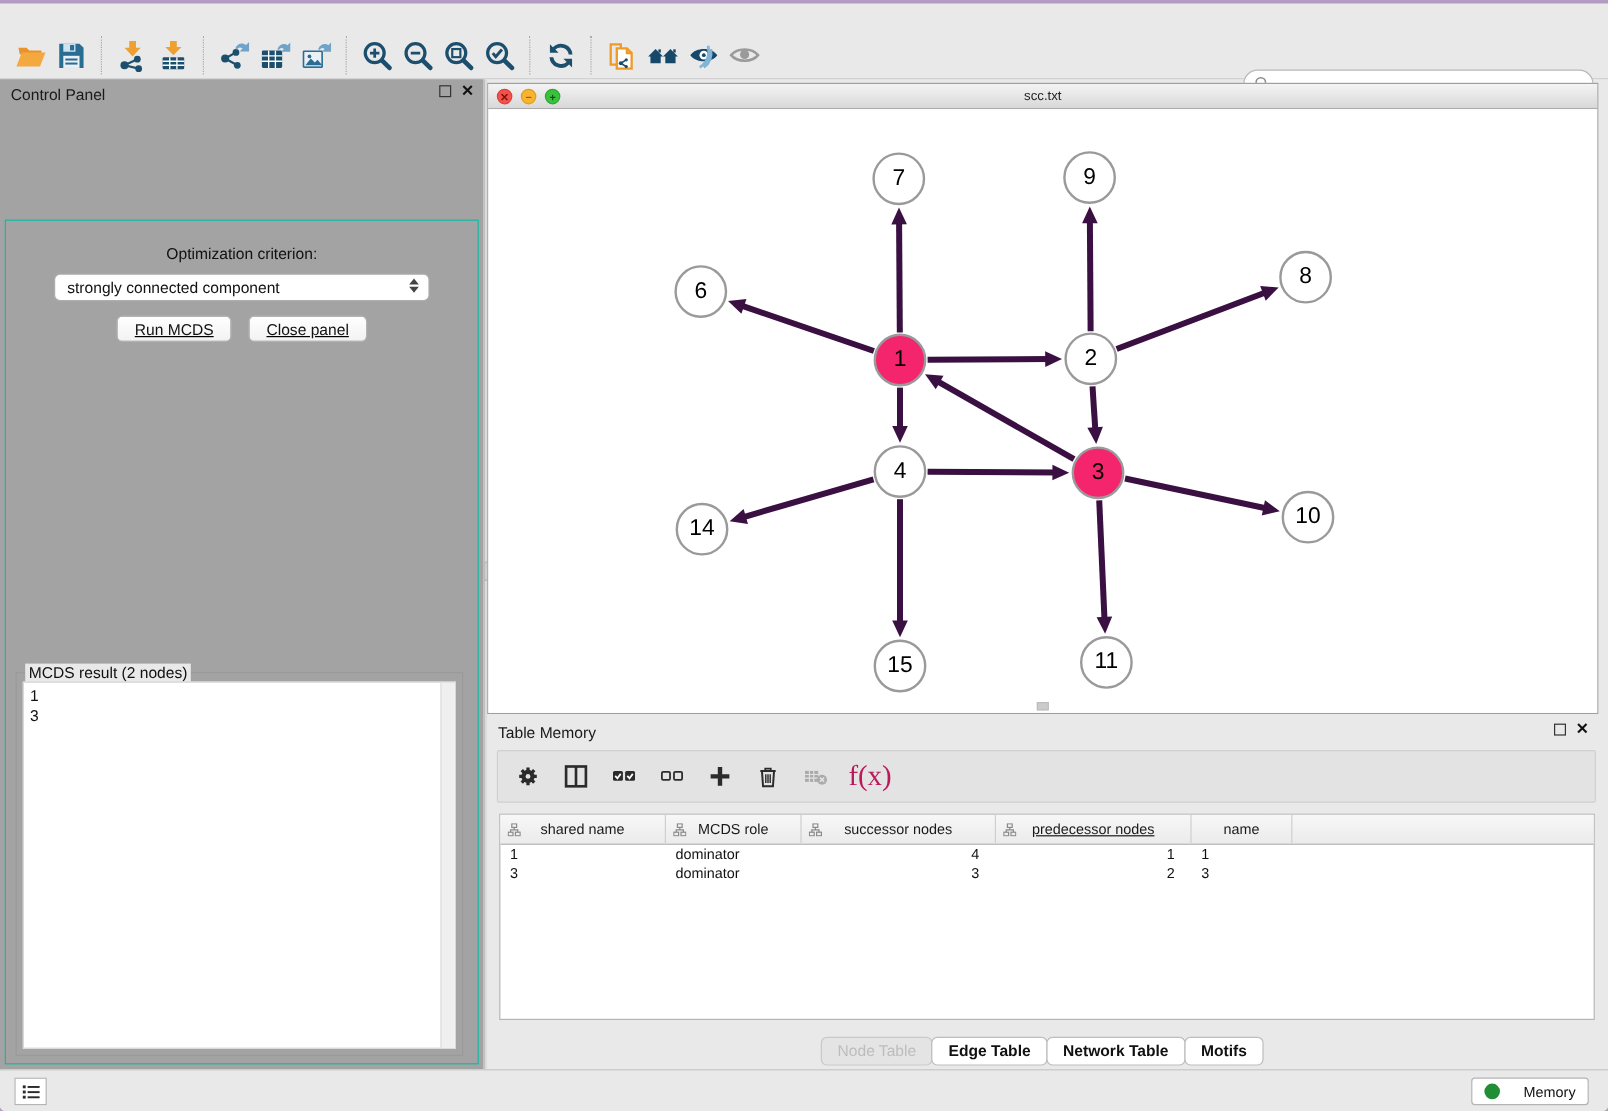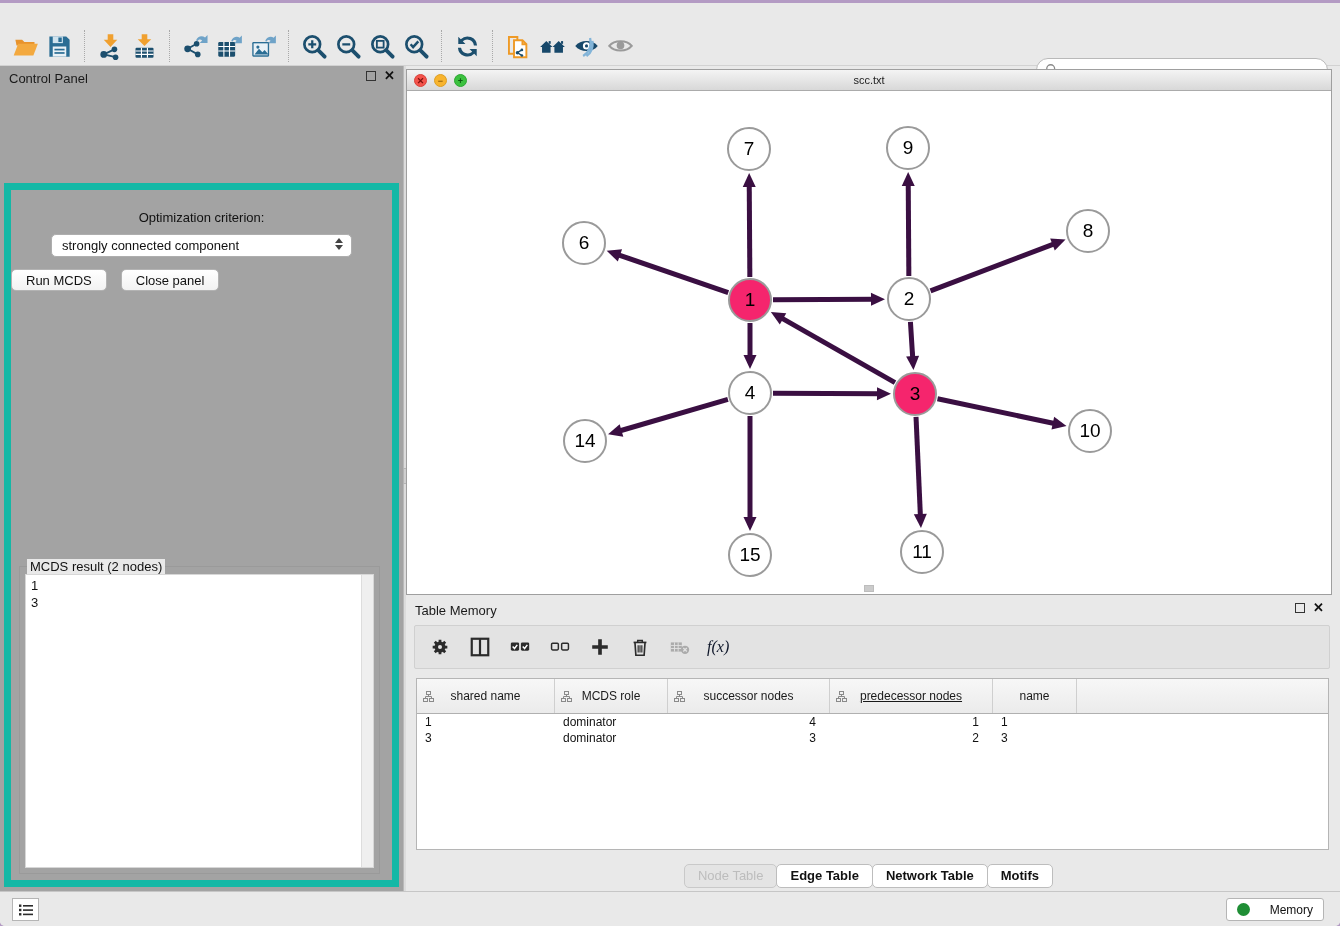--- a/index.html
+++ b/index.html
@@ -30,30 +30,30 @@
   .control-panel { position:absolute; left:0; top:63px; width:403px; bottom:35px; background:#a3a3a3; }
   .panel-head { position:relative; height:24px; }
   .panel-head .ptitle { position:absolute; left:9px; top:5px; font-size:13px; color:#1a1a1a; }
   .panel-btns { position:absolute; right:8px; top:5px; display:flex; gap:8px; align-items:center; }
   .float-ico { width:10px; height:10px; border:1.5px solid #333; }
   .close-ico { font-size:13px; font-weight:bold; color:#111; line-height:10px; }
   .tabstrip { display:flex; justify-content:center; position:relative; z-index:2; }
   .tab { font-size:13px; padding:3px 13px 4px; background:#fff; border:1px solid #bdbdbd;
     border-radius:5px; margin-left:-1px; color:#111; }
   .tab.disabled-active { background:#e4e4e4; color:#bdbdbd; border-color:#c9c9c9; }
-  .cp-body { position:absolute; left:4px; right:4px; top:117px; bottom:4px; border:7px solid #14b8a6; }
+  .cp-body { position:absolute; left:4px; right:4px; top:117px; bottom:4px; border:1px solid #14b8a6; }
   .opt-label { text-align:center; margin-top:20px; font-size:13px; color:#111; }
   .selectbox { position:relative; margin:9px 40px 0 40px; height:23px; background:#fff;
     border:1px solid #aeaeae; border-radius:5px; font-size:13px; color:#111;
     display:flex; align-items:center; padding-left:10px; }
   .spinner { position:absolute; right:5px; top:3px; width:14px; display:flex; flex-direction:column; align-items:center; gap:2px; }
   .spinner i { width:0; height:0; border-left:4px solid transparent; border-right:4px solid transparent; }
   .spin-up { border-bottom:5px solid #444; }
   .spin-down { border-top:5px solid #444; }
-  .btn-row { display:flex; justify-content:flex-start; gap:14px; margin-top:12px; }
+  .btn-row { display:flex; justify-content:center; gap:14px; margin-top:12px;text-decoration:underline; }
   .push-btn { background:linear-gradient(#ffffff,#f2f2f2); border:1px solid #b3b3b3; border-radius:5px;
     font-size:13px; color:#111; padding:2px 14px; height:22px; }
   .result-box { position:absolute; left:8px; right:12px; top:376px; bottom:6px; border:1px solid #9a9a9a; }
   .result-legend { position:absolute; left:7px; top:-8px; background:#e9e9e9; padding:0 3px; font-size:13px; color:#111; }
   .result-inner { position:absolute; left:5px; right:5px; top:7px; bottom:5px; background:#fff; border:1px solid #d7d7d7; }
   .result-text { position:absolute; left:0; top:2px; right:13px; bottom:0; font-size:13px; color:#111; padding-left:5px; line-height:17px; white-space:pre; }
   .result-scroll { position:absolute; right:0; top:0; bottom:0; width:12px; background:#efefef; border-left:1px solid #ddd; }
 
   .v-divider { position:absolute; left:403px; top:63px; bottom:35px; width:3px; background:#dcdcdc; border-left:1px solid #b9b9b9; }
   .v-grip { position:absolute; left:-1px; top:402px; width:5px; height:16px; background:#cfcfcf; border:1px solid #b5b5b5; }
@@ -76,24 +76,24 @@
     font-size:19px; color:#000; }
   .graph-node.selected { background:#f5256d; }
   .canvas-grip { position:absolute; left:457px; bottom:2px; width:10px; height:7px; background:#cbcbcb; border:1px solid #bdbdbd; }
 
   
   .table-panel { position:absolute; left:406px; top:595px; width:926px; height:296px; background:#e9e9e9; }
   .tp-toolbar { position:absolute; left:8px; right:2px; top:27px; height:44px; background:#e3e3e3;
     border:1px solid #d0d0d0; border-radius:2px; display:flex; align-items:center; padding-left:12px; gap:14px; }
   .tp-icon { width:26px; height:26px; display:flex; align-items:center; justify-content:center; }
   .tp-icon svg { width:22px; height:22px; }
-  .fx { font-family:"Liberation Serif", serif; font-style:italic; font-size:16px; color:#0f172a; }
+  .fx { font-family:"Liberation Serif", serif; font-size:24px; color:#be185d; }
   .data-table { position:absolute; left:10px; top:80px; width:913px; height:172px; background:#fff;
     border:1px solid #b5b5b5; font-size:12px; }
-  .dt-header { display:flex; height:35px; background:linear-gradient(#f7f7f7,#ebebeb); border-bottom:1px solid #b0b0b0; }
+  .dt-header { display:flex; height:25px; background:linear-gradient(#f7f7f7,#ebebeb); border-bottom:1px solid #b0b0b0; }
   .dt-hcell { display:flex; align-items:center; justify-content:center; gap:5px;
     border-right:1px solid #cfcfcf; color:#1a1a1a; position:relative; }
   .dt-hcell svg { width:11px; height:11px; position:absolute; left:6px; }
   .dt-row { display:flex; height:16px; }
   .dt-cell { overflow:hidden; white-space:nowrap; color:#111; }
   .tp-tabs { position:absolute; left:0; right:0; top:266px; display:flex; justify-content:center; }
   .tp-tabs .tab { font-weight:bold; }
   .tp-tabs .tab.disabled-active { font-weight:normal; }
 
   

